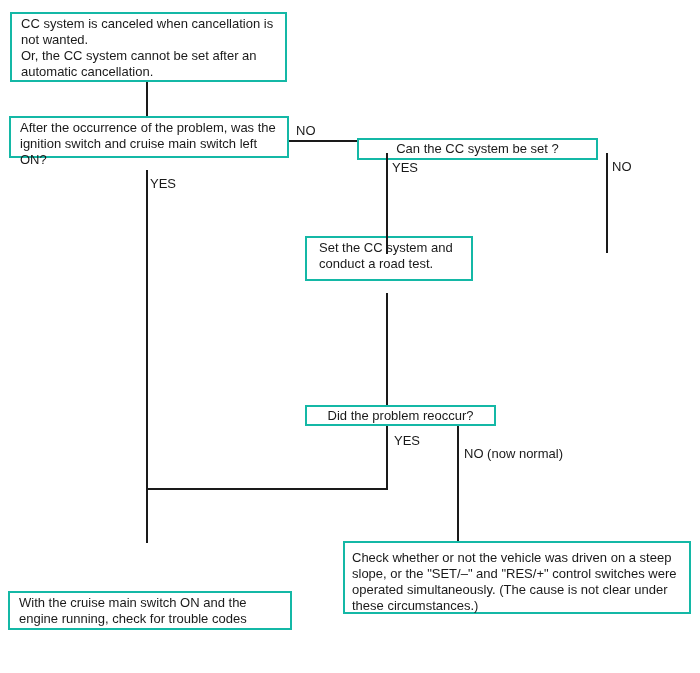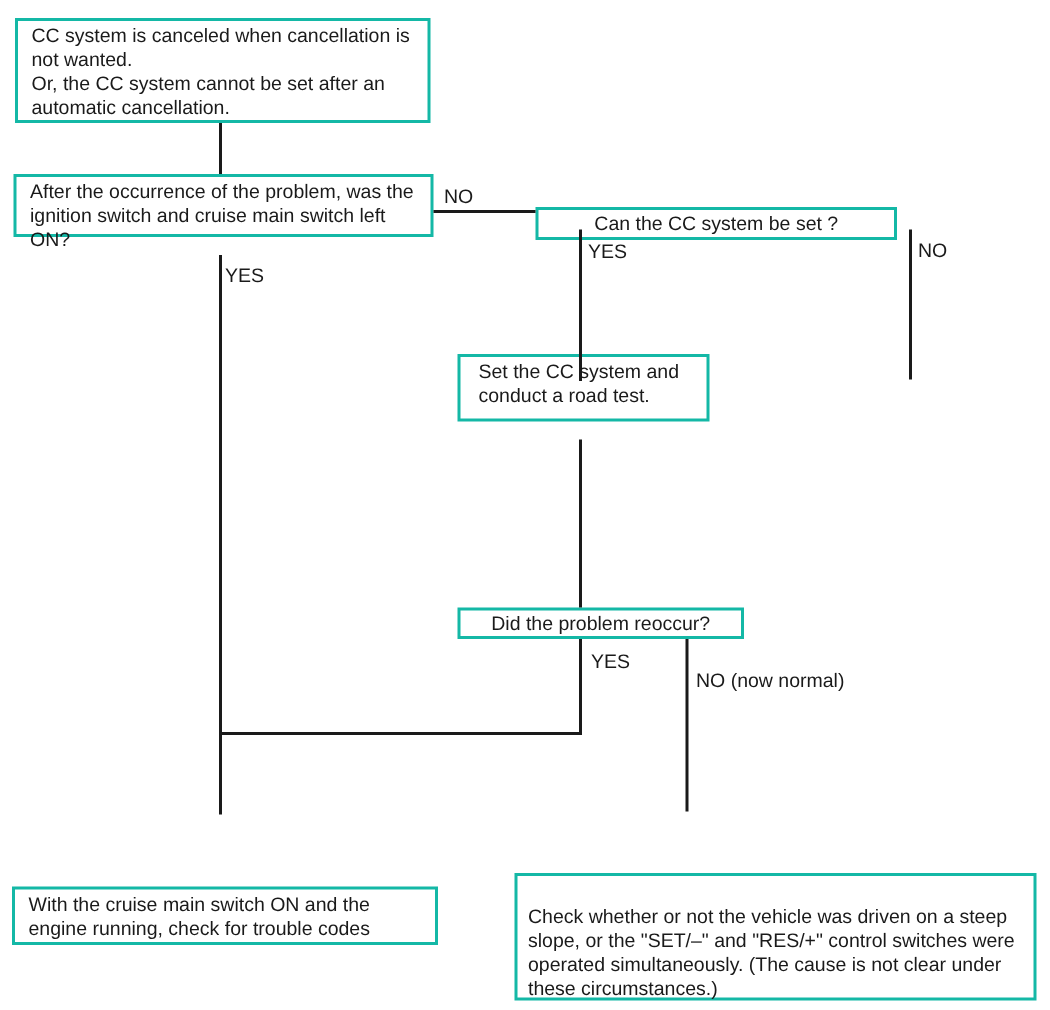--- a/index.html
+++ b/index.html
@@ -71,21 +71,21 @@
 
   <div class="node pad" style="left:305px; top:236px; width:168px; height:45px; padding-left:12px;">Set the CC system and
 conduct a road test.</div>
 
 
   <div class="node center" style="left:305px; top:405px; width:191px; height:21px;">Did the problem reoccur?</div>
 
   <div class="node pad" style="left:8px; top:543px; width:284px; height:39px;margin-top:48px;">With the cruise main switch ON and the
 engine running, check for trouble codes</div>
 
-  <div class="node pad" style="left:343px; top:541px; width:348px; height:85px; padding:19px 0 0 7px;margin-top:41px;">Check whether or not the vehicle was driven on a steep
+  <div class="node pad" style="left:343px; top:541px; width:348px; height:73px; padding:7px 0 0 7px;">Check whether or not the vehicle was driven on a steep
 slope, or the "SET/–" and "RES/+" control switches were
 operated simultaneously. (The cause is not clear under
 these circumstances.)</div>
 
   <div class="connector" style="left:146px; top:82px;  width:2px;   height:34px;"></div>
   <div class="connector" style="left:289px; top:140px; width:68px;  height:2px;"></div>
   <div class="connector" style="left:146px; top:170px; width:2px;   height:373px;"></div>
   <div class="connector" style="left:386px; top:153px; width:2px;   height:101px;"></div>
   <div class="connector" style="left:606px; top:153px; width:2px;   height:100px;"></div>
   <div class="connector" style="left:386px; top:293px; width:2px;   height:112px;"></div>

